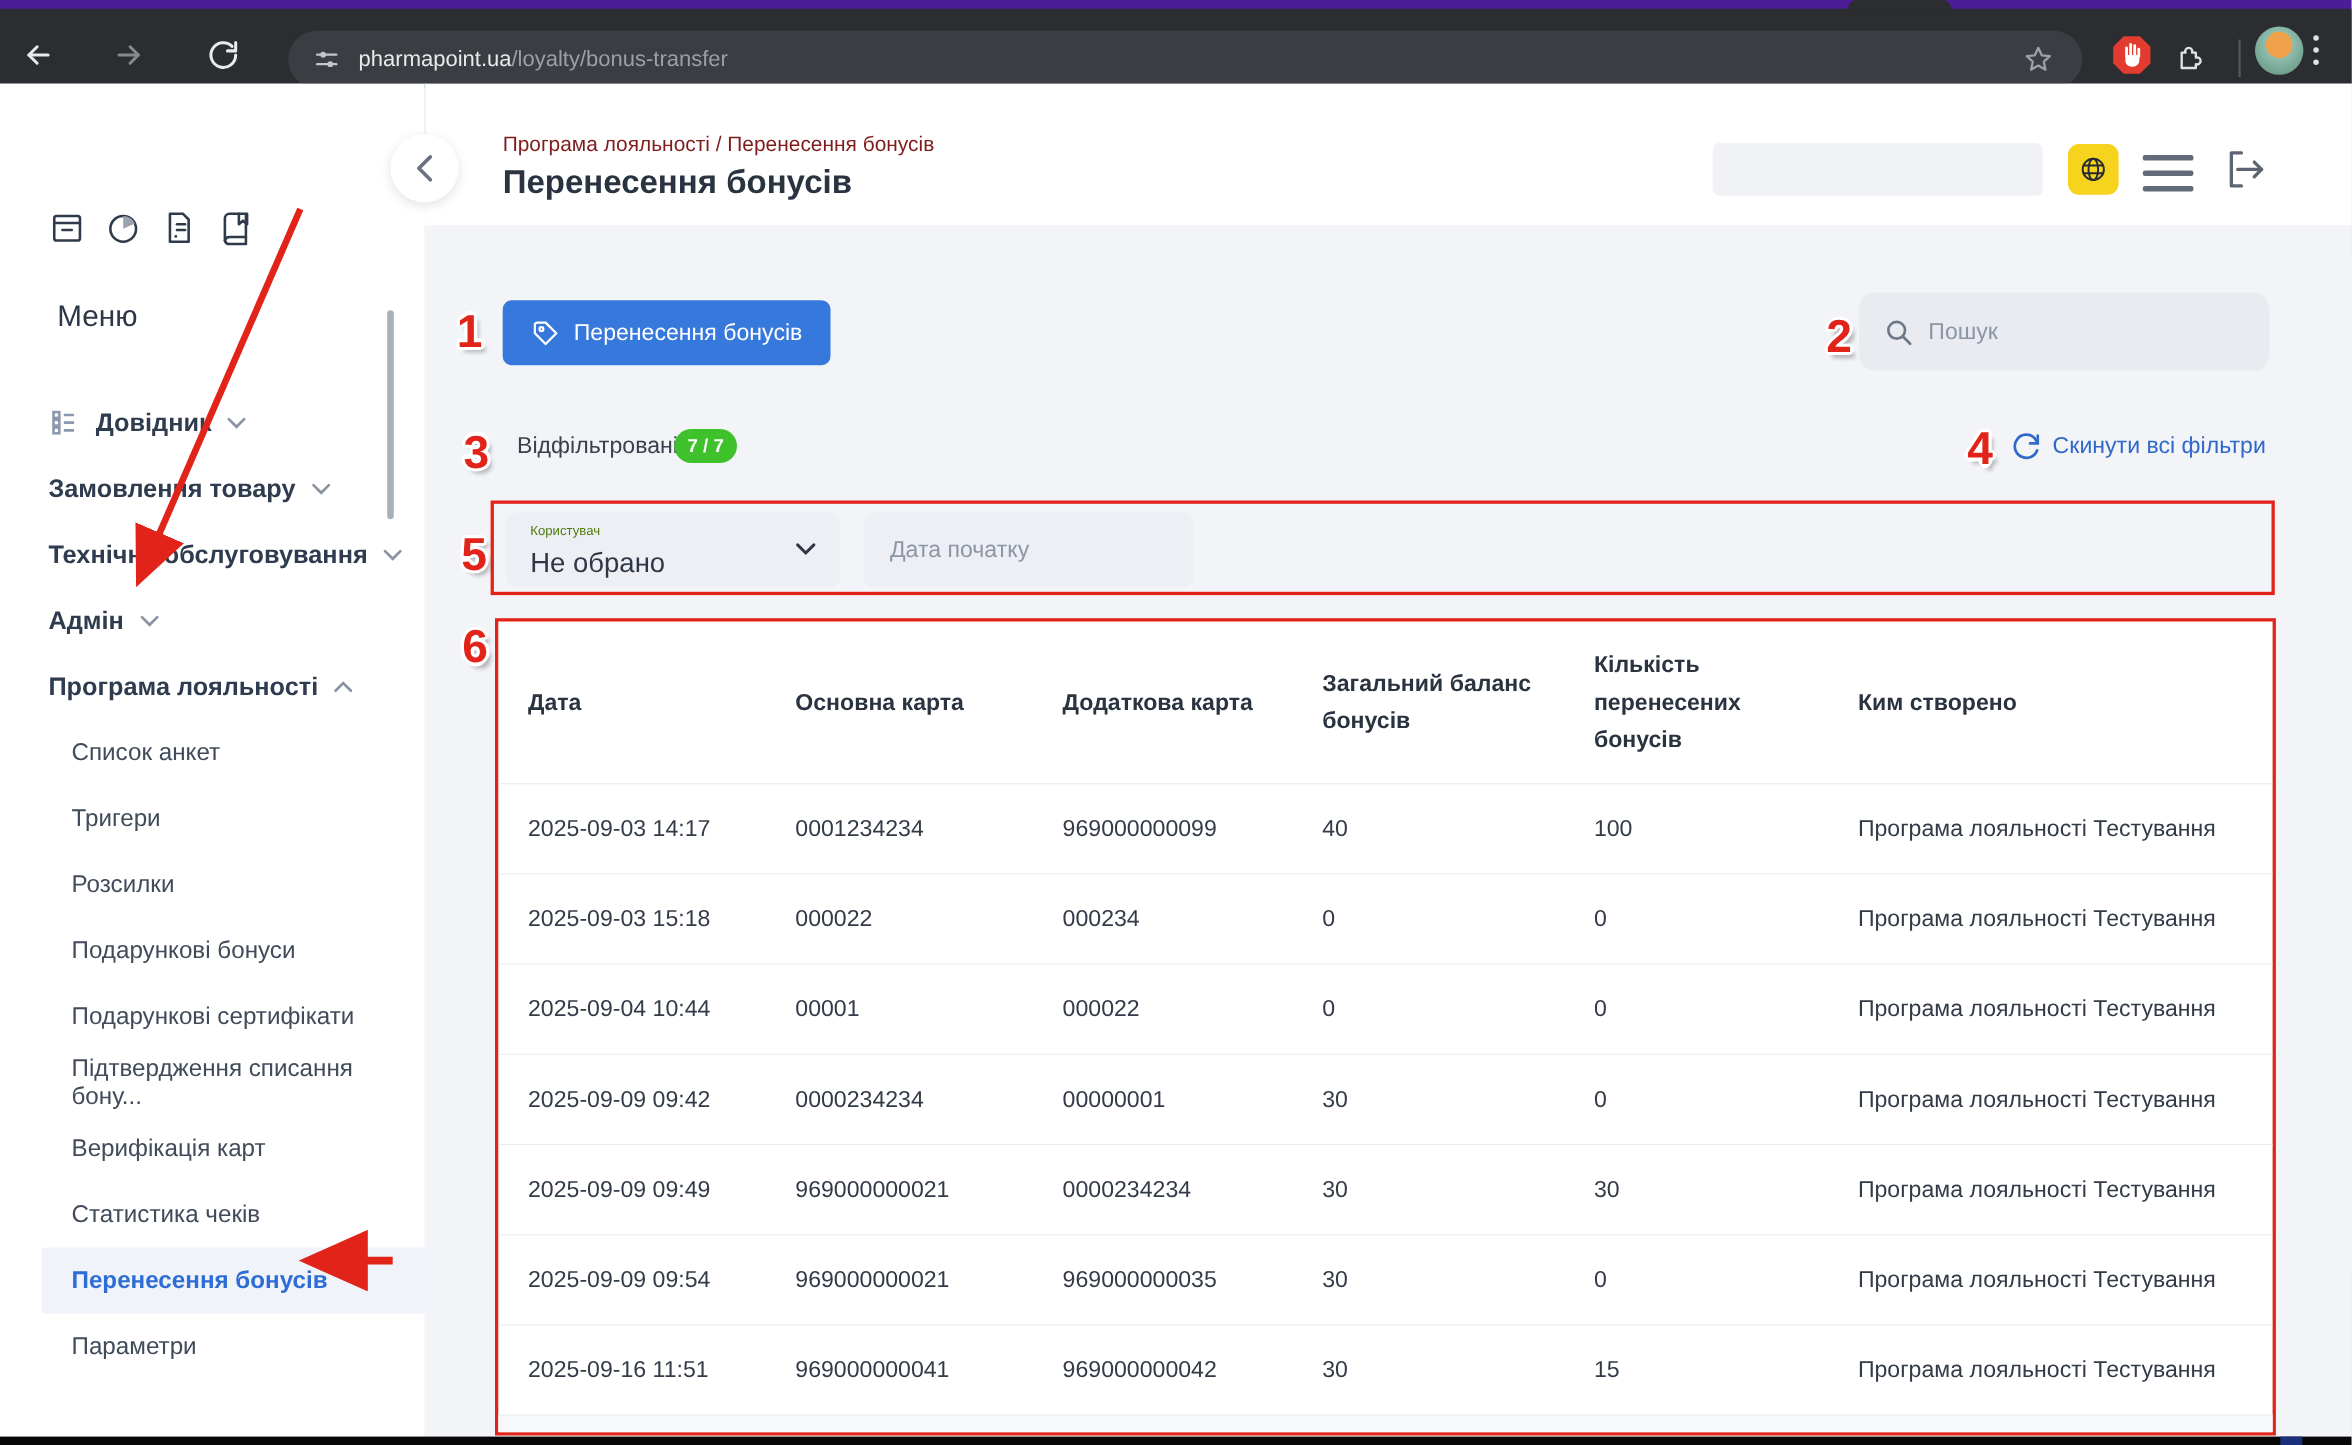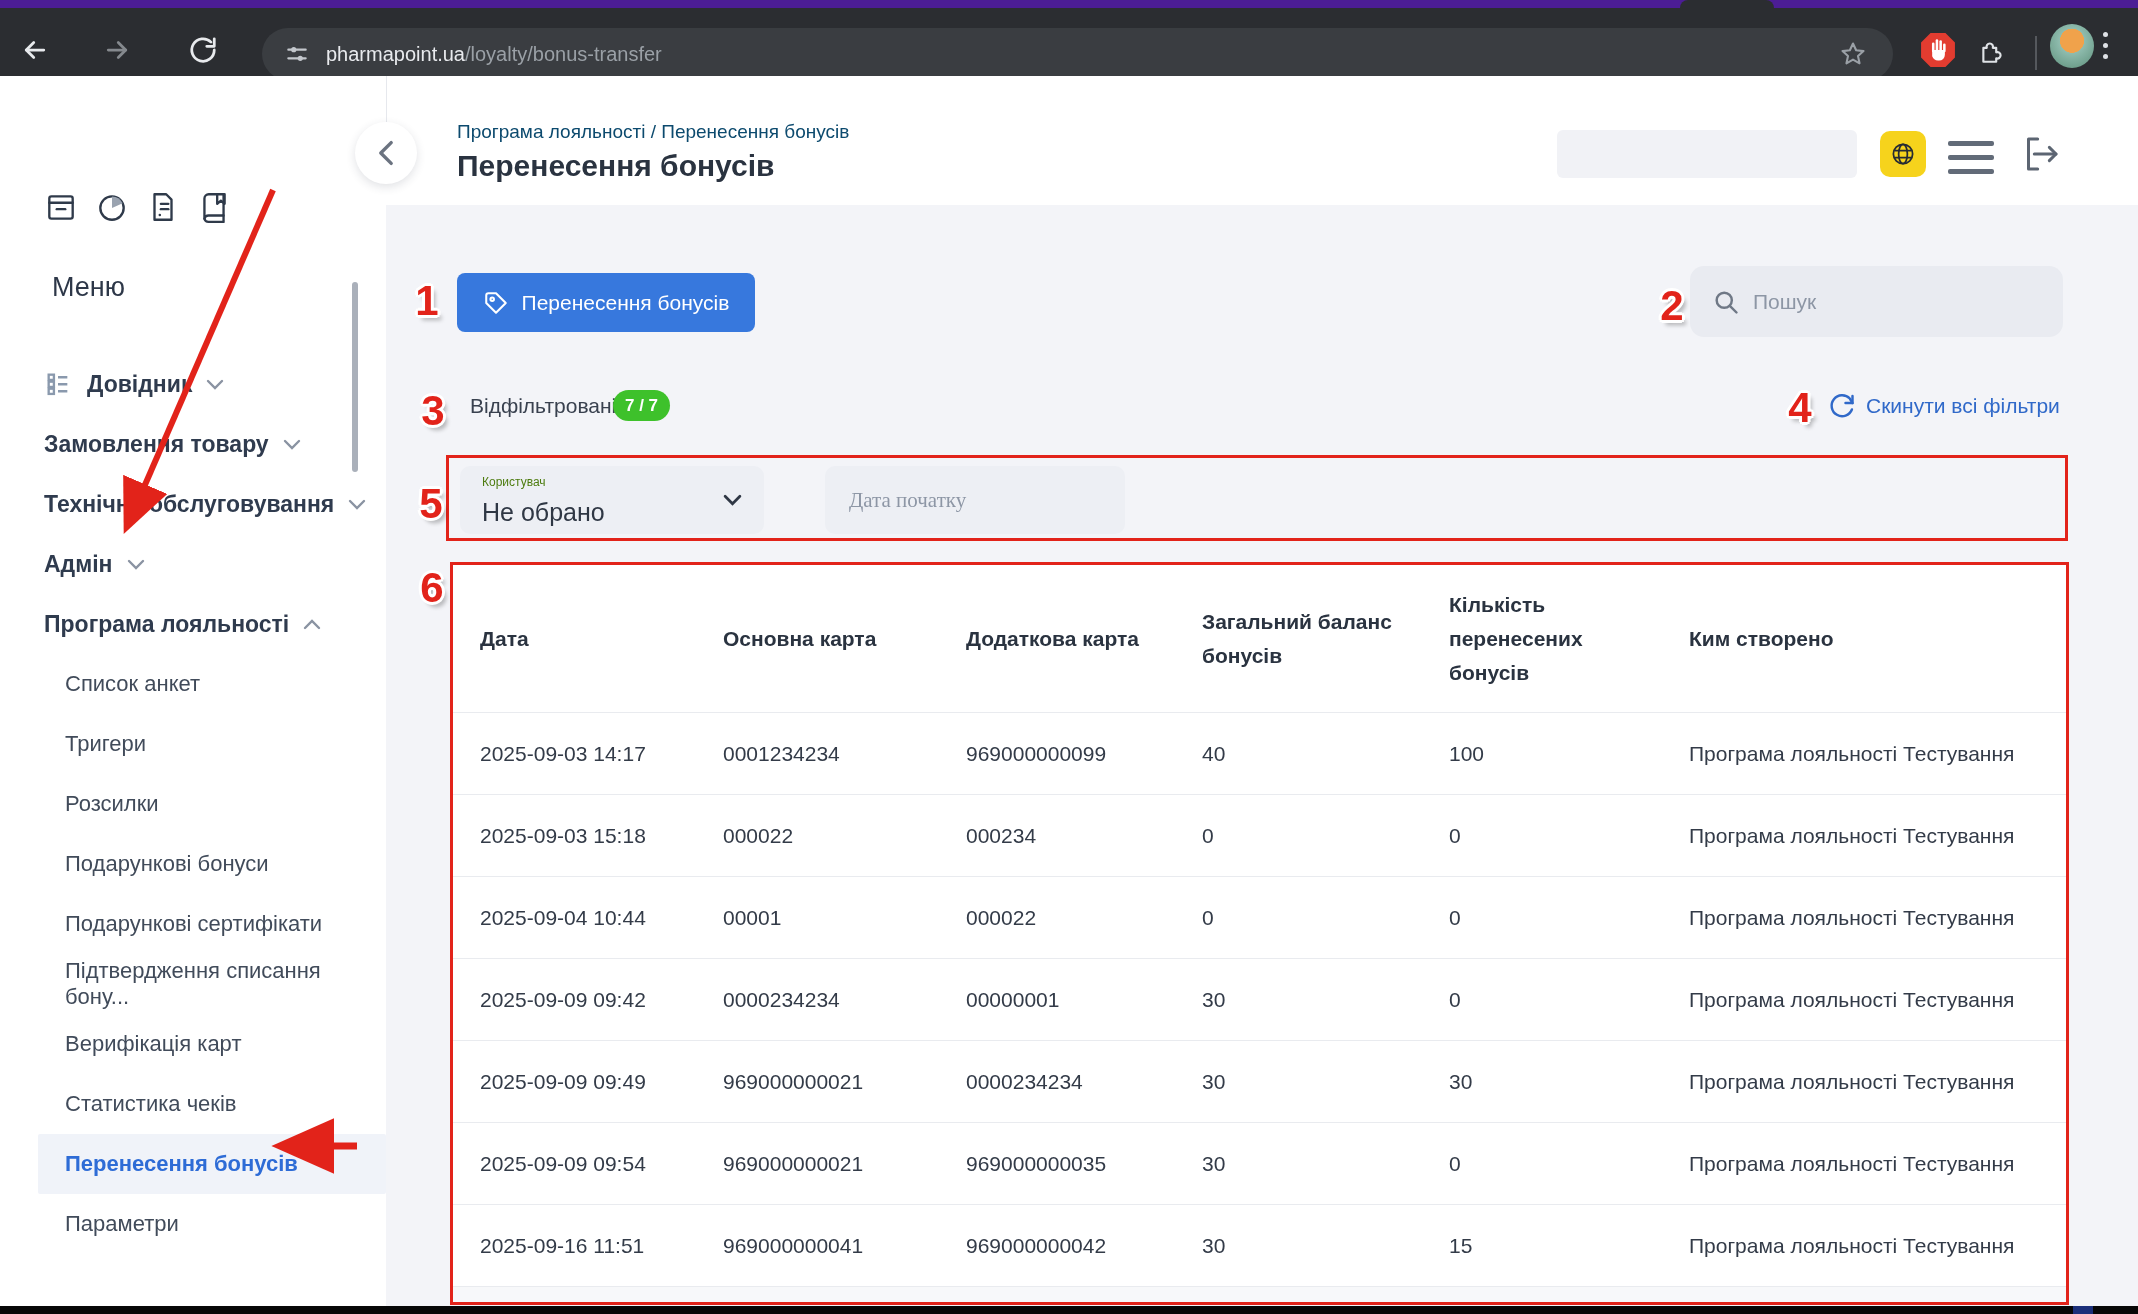--- a/index.html
+++ b/index.html
@@ -34,21 +34,21 @@
   .side-sub { height:60px; display:flex; align-items:center; padding-left:65px; font-size:22px; color:#414b5a; cursor:pointer; }
   .side-sub.active { background:#f0f3f9; color:#2e6cd6; font-weight:700; margin-left:38px; padding-left:27px; border-radius:2px; }
   .side-scroll { position:absolute; left:352px; top:206px; width:6px; height:190px; background:#aab0ba; border-radius:3px; }
 
   
   .main-header { position:absolute; left:386px; top:76px; width:1752px; height:129px; background:#ffffff; }
   .content-bg  { position:absolute; left:386px; top:205px; width:1752px; height:1101px; background:#f3f4f8; }
   .side-divider { position:absolute; left:386px; top:76px; width:1px; height:46px; background:#e6e8ed; }
   .collapse-btn { position:absolute; left:355px; top:122px; width:62px; height:62px; border-radius:50%; background:#fff;
                   box-shadow:0 3px 10px rgba(40,50,70,.14); display:flex; align-items:center; justify-content:center; cursor:pointer; }
-  .breadcrumb { position:absolute; left:457px; top:121px; font-size:19px; color:#0c4a6e; }
+  .breadcrumb { position:absolute; left:457px; top:121px; font-size:19px; color:#7f1d1d; }
   .page-title { position:absolute; left:457px; top:149px; font-size:30px; font-weight:700; color:#2a3340; }
   .user-box { position:absolute; left:1557px; top:130px; width:300px; height:48px; background:#f1f2f6; border-radius:6px; }
   .globe-btn { position:absolute; left:1880px; top:131px; width:46px; height:46px; background:#f6d31c; border-radius:10px; display:flex; align-items:center; justify-content:center; cursor:pointer; }
   .burger { position:absolute; left:1948px; top:141px; width:46px; display:flex; flex-direction:column; gap:9px; cursor:pointer; }
   .burger i { height:5px; background:#626b78; border-radius:2px; }
   .logout-btn { position:absolute; left:2017px; top:131px; width:48px; height:46px; display:flex; align-items:center; justify-content:center; cursor:pointer; }
 
   
   .transfer-btn { position:absolute; left:457px; top:273px; width:298px; height:59px; background:#3778dd; border:none; border-radius:8px;
                   color:#fff; font-size:21px; font-family:inherit; display:flex; align-items:center; justify-content:center; gap:13px; cursor:pointer; }
@@ -64,21 +64,21 @@
   .reset-link span { font-size:21px; color:#3069c9; }
 
   
   .filter-rect { position:absolute; left:446px; top:455px; width:1622px; height:86px; border:3px solid #e2231a; }
   .pill { position:absolute; top:8px; height:68px; background:#edeff4; border-radius:10px; }
   .pill.user { left:11px; width:304px; padding:9px 22px; cursor:pointer; }
   .pill.user .p-label { font-size:12px; color:#4d7c0f; }
   .pill.user .p-value { font-size:25px; color:#2f3744; margin-top:9px; }
   .pill.user .p-chev { position:absolute; right:22px; top:26px; }
   .pill.date { display:flex; align-items:center; padding:0 24px; width:300px; }
-  .pill.date1 { left:376px;font-family:Liberation Serif, serif; } .pill.date2 { left:698px; }
+  .pill.date1 { left:336px; } .pill.date2 { left:698px; }
   .pill.date input { flex:1; border:none; background:transparent; outline:none; font-size:21px; color:#2f3744; font-family:inherit; }
   .pill.date input::placeholder { color:#8d96a5; }
 
   
   .table-rect { position:absolute; left:450px; top:562px; width:1619px; height:743px; border:3px solid #e2231a; background:#fff; }
   .t-head { display:grid; grid-template-columns:243px 243px 236px 247px 240px 1fr; align-items:center; height:147px; padding-left:27px; }
   .t-head div { font-size:21px; font-weight:700; color:#2a3340; line-height:34px; }
   .t-head .c4 { max-width:190px; } .t-head .c5 { max-width:140px; }
   .t-row { display:grid; grid-template-columns:243px 243px 236px 247px 240px 1fr; align-items:center; height:82px; border-top:1px solid #e9ebef; padding-left:27px; }
   .t-cell { font-size:21px; color:#333b48; }

